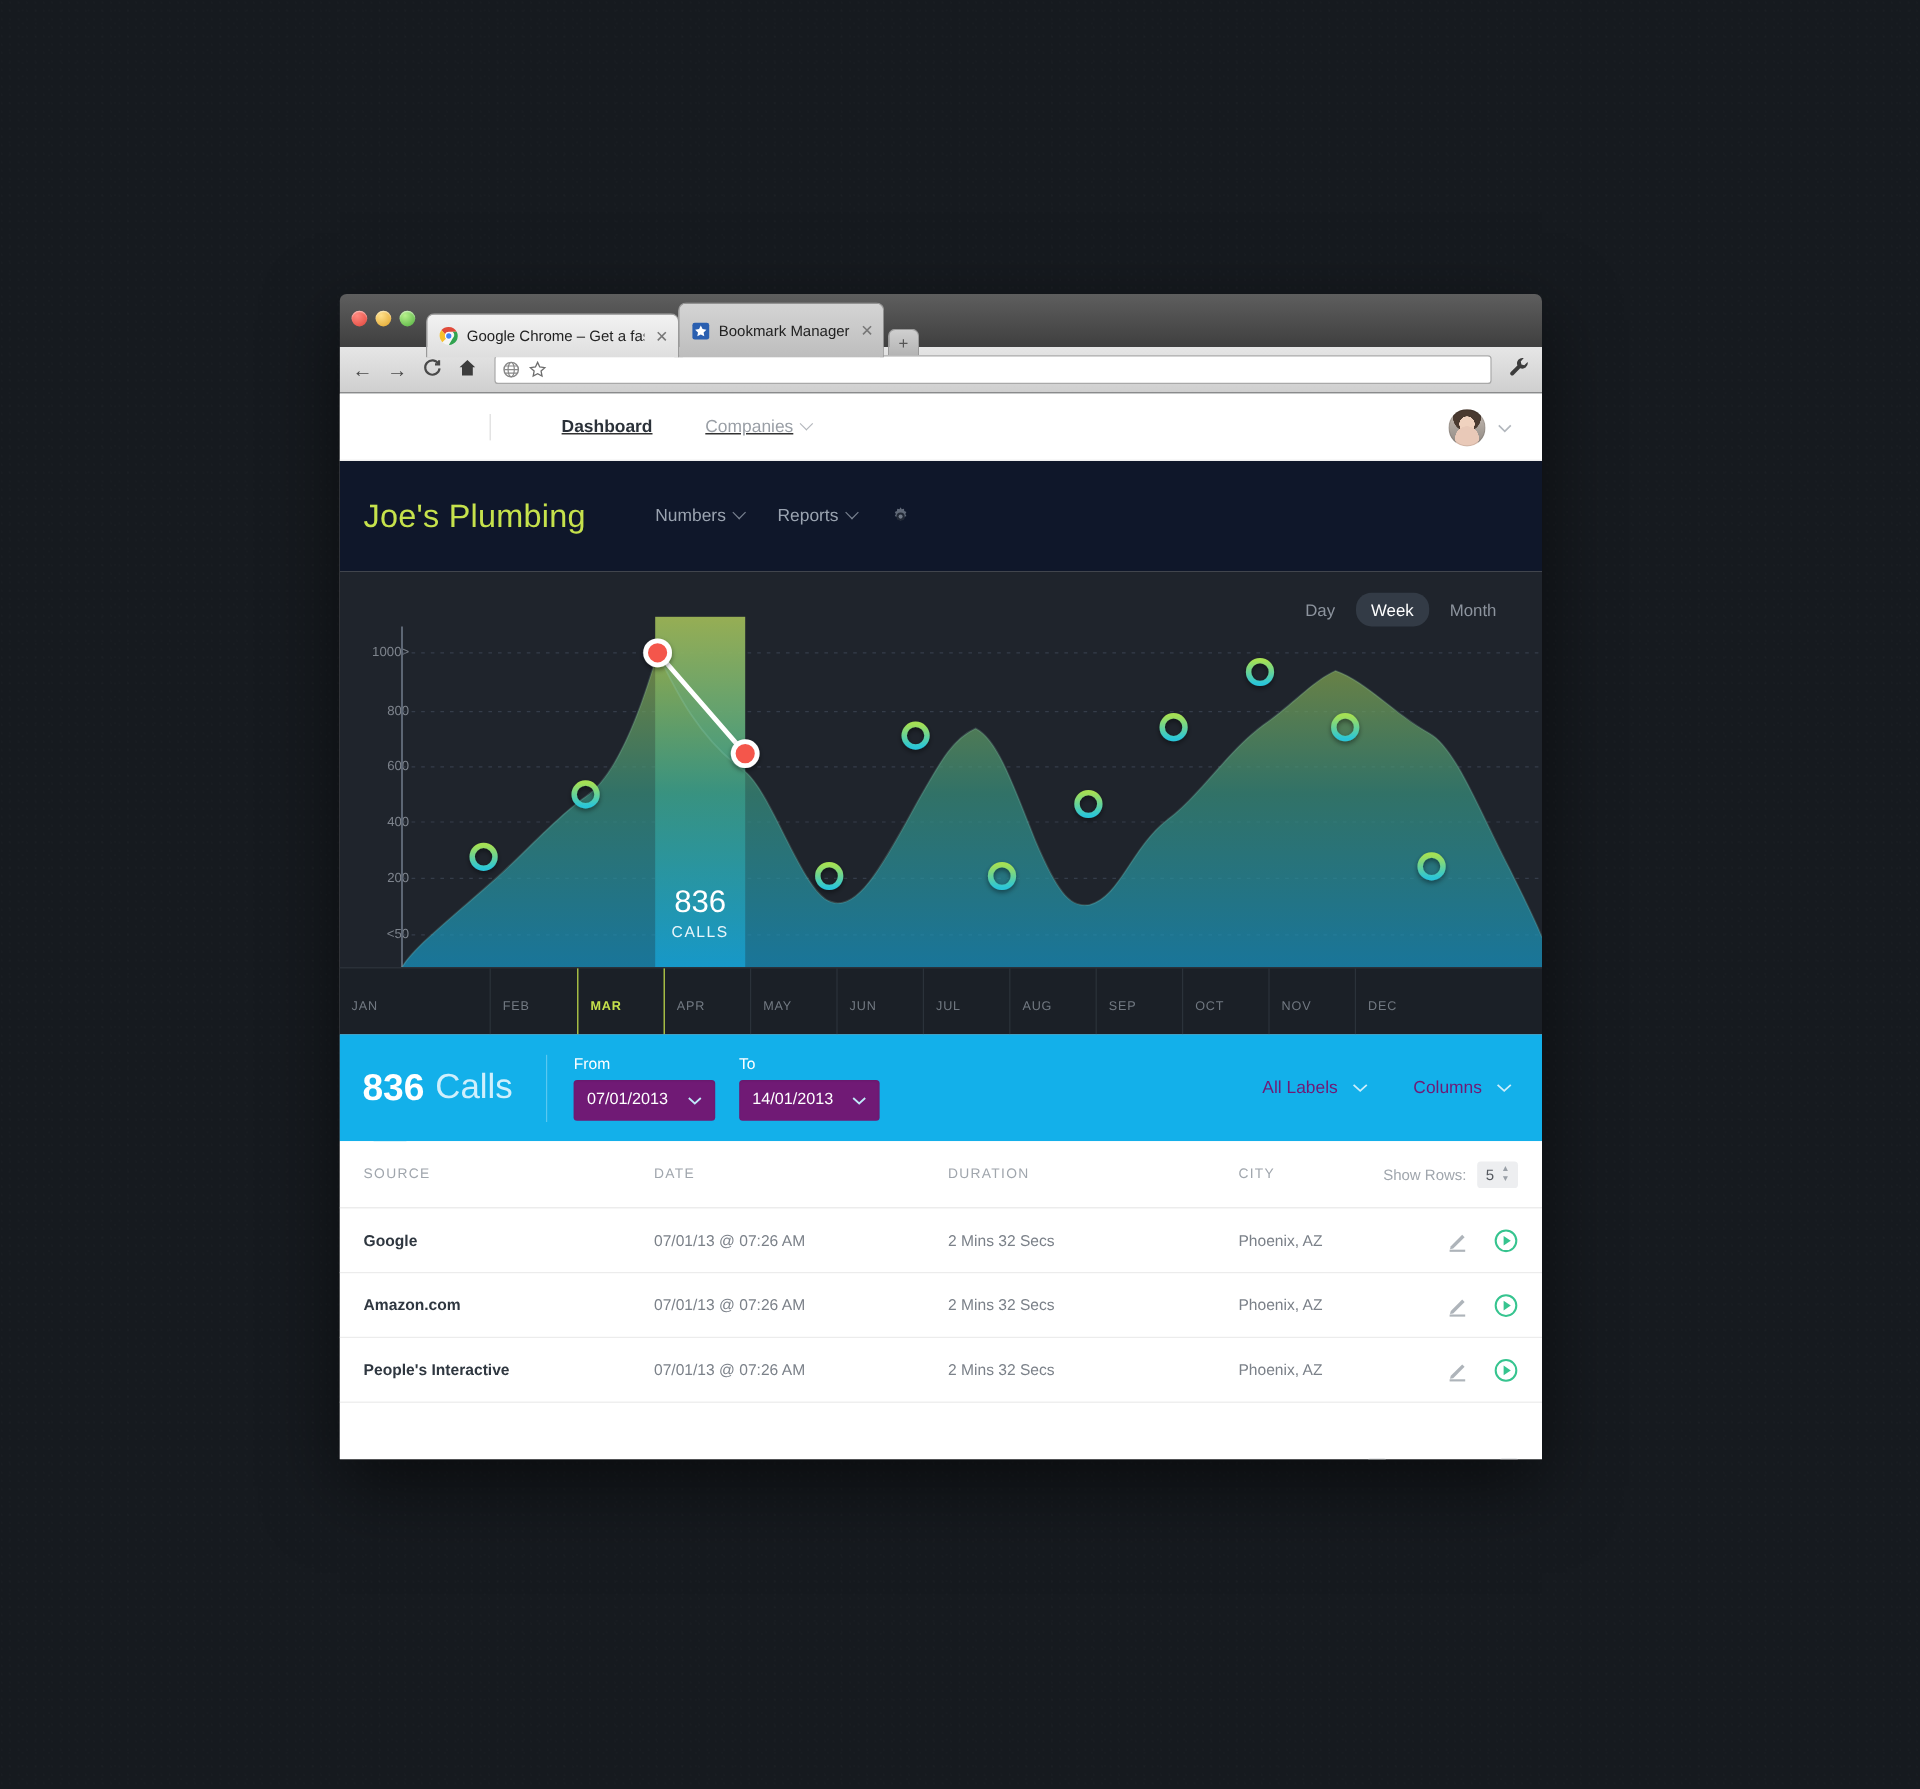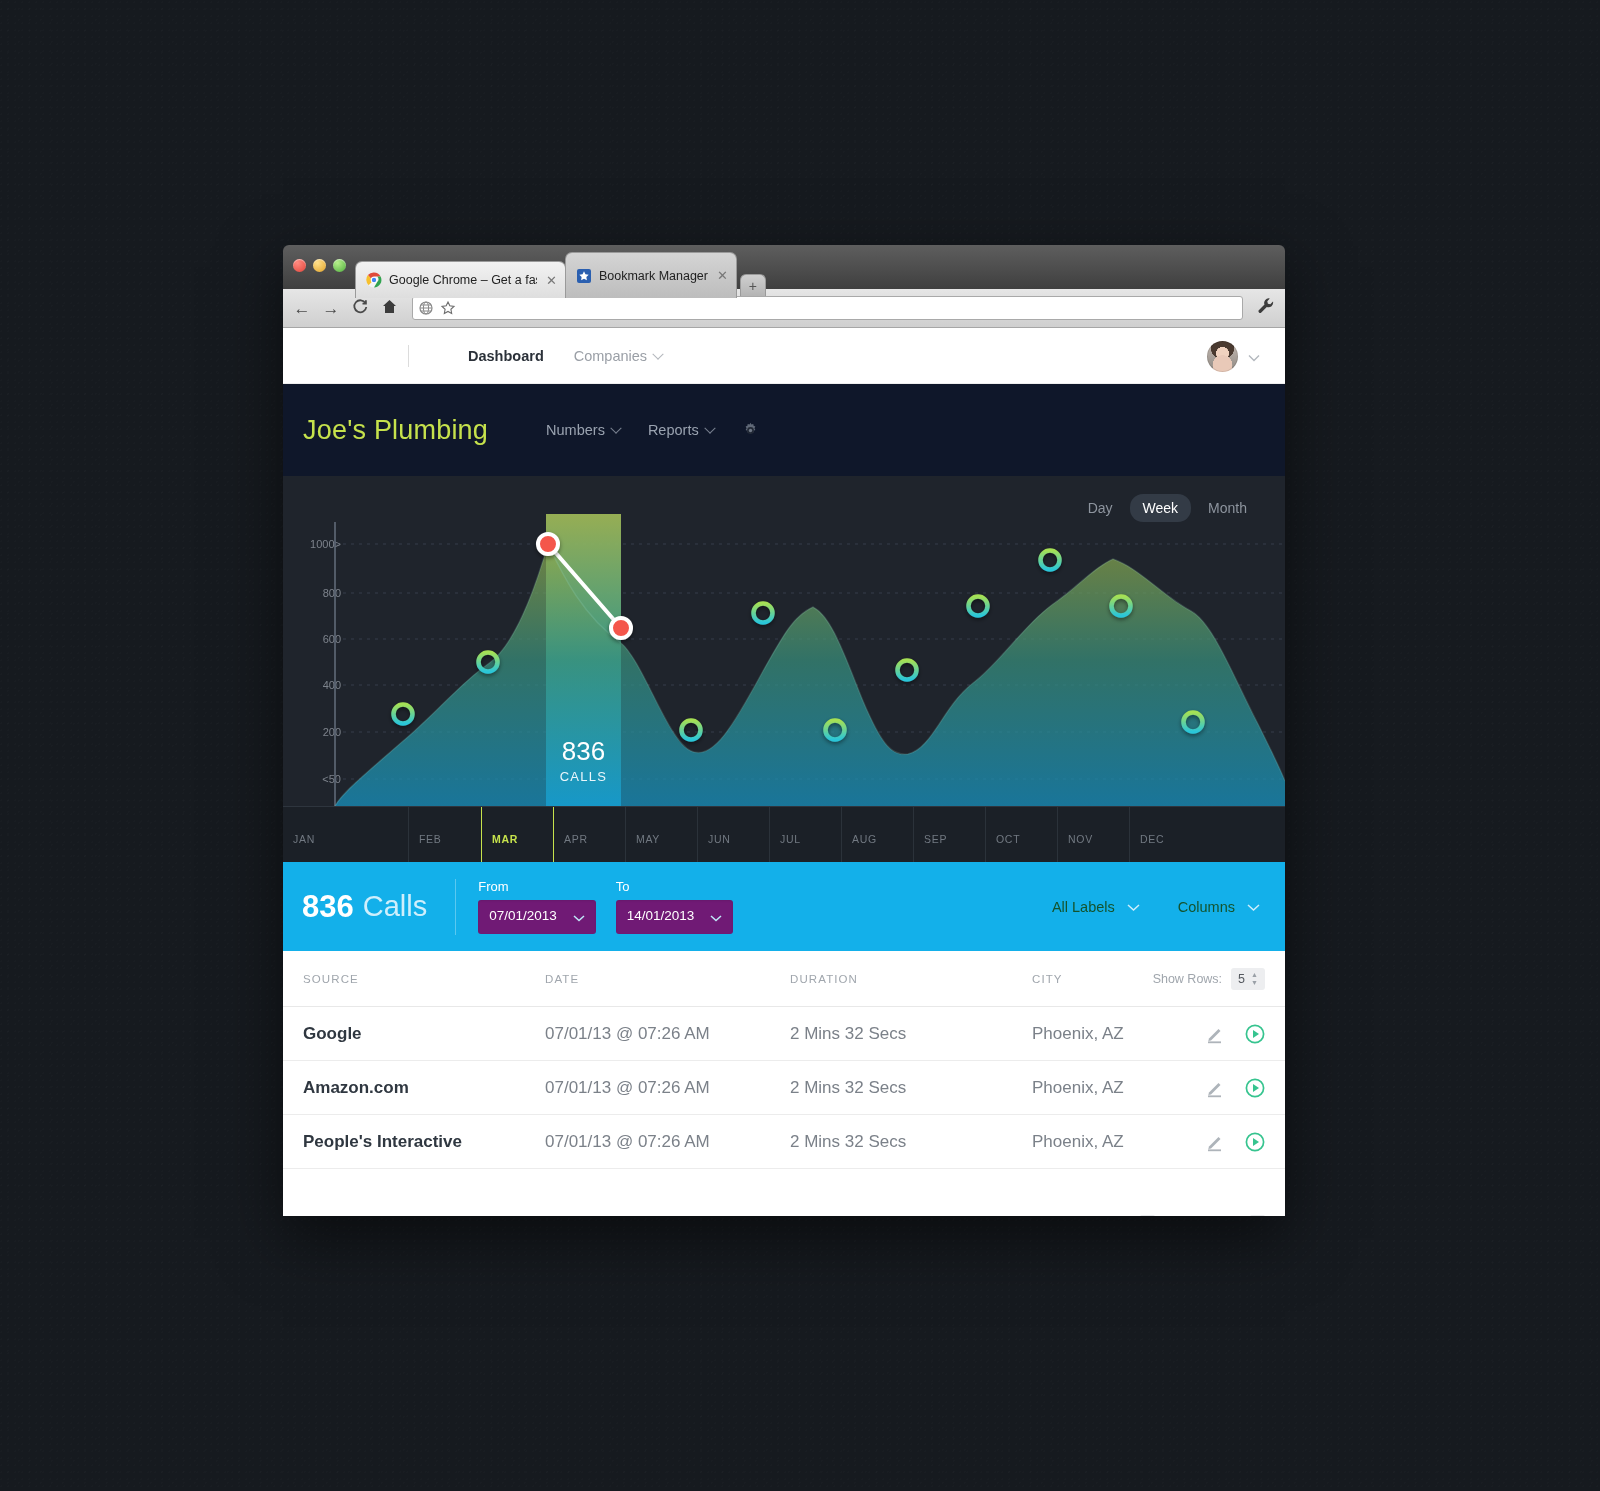--- a/index.html
+++ b/index.html
@@ -102,21 +102,21 @@
     height: 56px; background: #fff;
     display: flex; align-items: center;
     border-bottom: 1px solid #eee;
     position: relative;
   }
   .topnav .divider { position: absolute; left: 125px; top: 17px; width: 1px; height: 22px; background: #dcdcdc; }
   .topnav-item {
     font-size: 14.5px; color: #9a9fa6; margin-left: 0;
   }
   .topnav-item.active { color: #2b3139; font-weight: bold; }
-  .nav-slot { margin-left: 185px; display: flex; align-items: center; gap: 30px; }
+  .nav-slot { margin-left: 185px; display: flex; align-items: center; gap: 44px; text-decoration: underline; }
   .caret {
     display: inline-block; width: 8px; height: 8px;
     border-right: 1.6px solid currentColor; border-bottom: 1.6px solid currentColor;
     transform: rotate(45deg) translate(-2px,-2px); margin-left: 7px; opacity: .75;
   }
   .user-area { position: absolute; right: 25px; top: 13px; display: flex; align-items: center; gap: 10px; }
   .avatar {
     width: 31px; height: 31px; border-radius: 50%;
     background:
       radial-gradient(circle at 50% 78%, #e9c9b8 0 34%, transparent 35%),
@@ -191,21 +191,21 @@
   .bb-div { width: 1px; height: 56px; background: rgba(255,255,255,0.3); margin: 0 22px 0 28px; }
   .datefield { margin-right: 20px; }
   .datefield-label { font-size: 13px; color: #fff; margin-bottom: 6px; }
   .datefield-box {
     background: #701a75; border-radius: 3px;
     padding: 8px 11px; display: flex; align-items: flex-start; gap: 16px;
     box-shadow: inset 0 1px 2px rgba(0,0,0,0.08);
   }
   .datefield-val { font-size: 13.5px; color: #fff; }
   .bb-right { position: absolute; right: 25px; display: flex; align-items: center; gap: 38px; }
-  .bb-right-item { font-size: 14.5px; color: #14532d; display: flex; align-items: center; }
+  .bb-right-item { font-size: 14.5px; color: #701a75; display: flex; align-items: center; }
 
   
   .tablewrap { background: #fff; height: 293px; position: relative; }
   .thead {
     display: flex; align-items: center; height: 56px;
     border-bottom: 1px solid #e8e8e8; padding: 0 20px;
     position: relative;
   }
   .th {
     font-size: 11.5px; color: #a0a6ad; letter-spacing: 1.1px;
@@ -219,21 +219,21 @@
   .showrows-box {
     background: #edeef0; border-radius: 3px; padding: 4px 7px;
     font-size: 12.5px; color: #55595f; display: flex; align-items: center; gap: 6px;
   }
   .spin { display: flex; flex-direction: column; gap: 2px; color: #9aa0a7; font-size: 7px; line-height: 6px; }
 
   .trow {
     display: flex; align-items: center; height: 54px;
     border-bottom: 1px solid #ececec; padding: 0 20px; position: relative;
   }
-  .td { font-size: 17px; color: #7b8189; }
+  .td { font-size: 13px; color: #7b8189; }
   .td.source { color: #2f3740; font-weight: bold; }
   .rowactions { position: absolute; right: 20px; display: flex; align-items: center; gap: 20px; }
   .pencil { width: 20px; height: 20px; }
   .playbtn { width: 20px; height: 20px; }
 
   .pagination {
     position: absolute; right: 20px; bottom: 14px;
     display: flex; align-items: center; gap: 11px;
   }
   .pagebtn {

